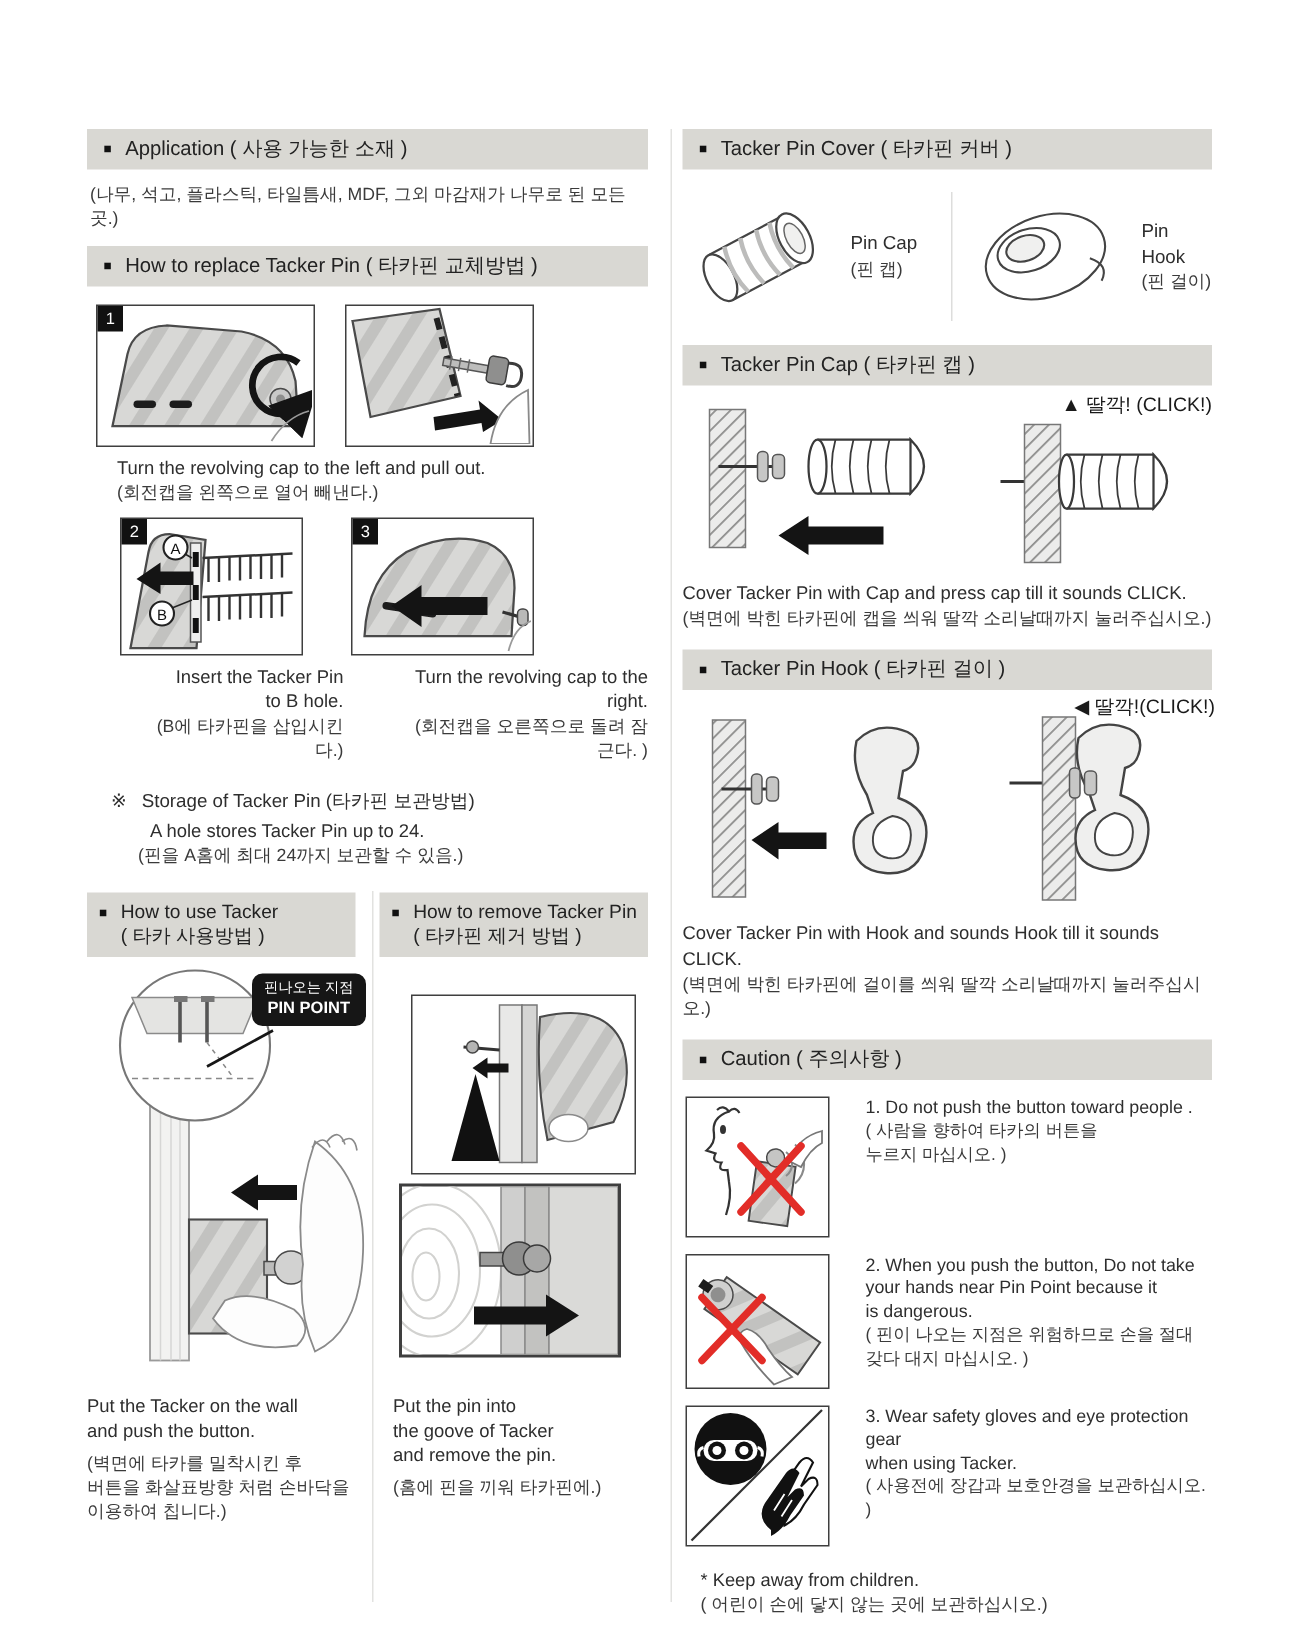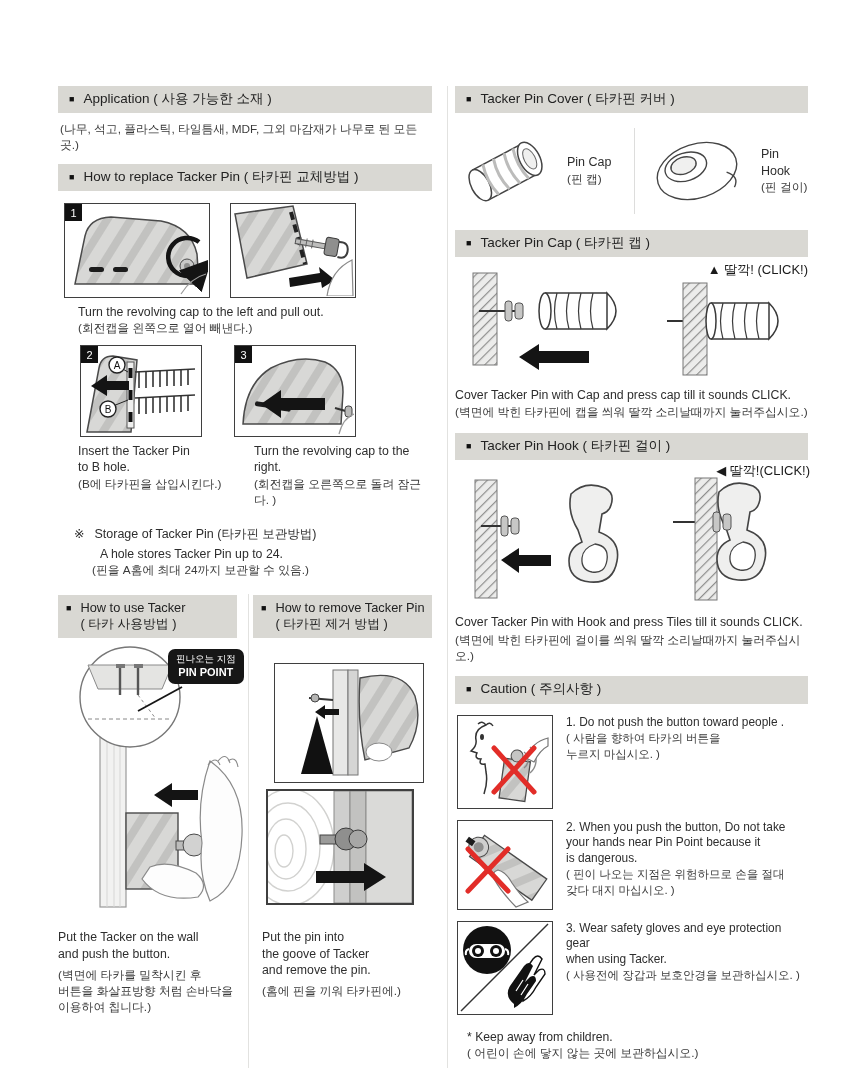--- a/index.html
+++ b/index.html
@@ -21,21 +21,21 @@
   .badge{position:absolute;top:0;left:0;width:17px;height:17px;background:#111;color:#fff;font-size:11px;display:flex;align-items:center;justify-content:center;z-index:2;}
   .step1-row{margin:12px 0 6px 6px;gap:20px;}
   .f-s1a{width:146px;height:95px;}
   .f-s1b{width:126px;height:95px;}
   .caption{margin:4px 0 6px 20px;}
   .caption .kr{margin-top:1px;}
   .step23-row{margin:8px 0 4px 22px;gap:32px;}
   .f-s2{width:122px;height:92px;}
   .f-s3{width:122px;height:92px;}
   .cap23-row{margin-left:20px;gap:26px;align-items:flex-start;}
-  .cap23-row .caption{margin:2px 0 0 0;}
+  .cap23-row .caption{margin:2px 0 0 12px;text-align:right;}
   .capw1{width:160px;}
   .capw2{width:190px;}
   .storage{margin:18px 0 0 16px;}
   .storage .s1{font-size:12.5px;color:#2e2e2e;display:flex;gap:10px;}
   .storage .s2{font-size:12.3px;margin:4px 0 0 26px;color:#2e2e2e;}
   .storage .s3{font-size:11.8px;margin:2px 0 0 18px;color:#3a3a3a;}
   .sub-h-row{margin-top:16px;gap:16px;}
   .sub{width:182px;box-sizing:border-box;font-size:12.8px;padding:5px 6px 6px 8px;}
   .figs-bottom{margin-top:5px;}
   .use-fig{position:relative;width:198px;height:272px;}
@@ -53,21 +53,21 @@
   .cover-half{display:flex;align-items:center;gap:12px;flex:1;}
   .cover-half.first{border-right:1px solid #dddddc;margin-right:10px;padding-right:16px;}
   .cover-label .en{font-size:12.5px;}
   .cover-label .kr{margin-top:1px;}
   .figs-r{position:relative;margin:6px 0 4px 0;}
   .click-label{position:absolute;font-size:13px;color:#1a1a1a;white-space:nowrap;}
   .cap-click{top:-2px;right:0px;}
   .hook-click{top:-4px;right:-2px;}
   .r-caption{margin:6px 0 12px 0;}
   .r-caption .kr{margin-top:2px;}
-  .caut-item{display:flex;margin:11px 0 0 2px;gap:13px;}
+  .caut-item{display:flex;margin:11px 0 0 2px;gap:24px;}
   .caut-frame{width:96px;flex:none;}
   .c1f{height:94px;}
   .c2f{height:90px;}
   .c3f{height:94px;}
   .caut-text .en{font-size:11.9px;line-height:1.3;}
   .caut-text .kr{font-size:11.5px;line-height:1.35;margin-top:1px;}
   .footnote{margin:14px 0 0 12px;}
   .footnote .en{font-size:12.2px;}
   .footnote .kr{font-size:11.8px;margin-top:1px;}
   svg{display:block;}
@@ -404,21 +404,21 @@
           <rect x="40" y="4" width="22" height="122" fill="url(#hatch)" stroke="#777"></rect>
           <g transform="translate(58,8)">
             <path d="M6,10 Q20,-4 40,4 Q50,9 46,21 Q44,28 37,30 L34,48 Q56,56 52,77 Q48,100 25,98 Q4,96 4,77 Q4,64 17,58 L13,46 Q2,28 6,10 Z" fill="#efefee" stroke="#444" stroke-width="1.6"></path>
             <path d="M30,60 Q44,62 42,76 Q40,90 27,88 Q16,86 17,74 Q18,64 30,60 Z" fill="#fff" stroke="#444" stroke-width="1.3"></path>
           </g>
           <rect x="58" y="38" width="7" height="20" rx="3" fill="#c7c7c6" stroke="#555"></rect>
           <rect x="68" y="40" width="8" height="16" rx="3" fill="#c7c7c6" stroke="#555"></rect>
         </svg>
       </div>
       <div class="r-caption">
-        <div class="en">Cover  Tacker Pin with Hook and press Tiles till it sounds CLICK.</div>
+        <div class="en">Cover  Tacker Pin with Hook and sounds Hook till it sounds CLICK.</div>
         <div class="kr">(벽면에 박힌 타카핀에 걸이를 씌워 딸깍 소리날때까지 눌러주십시오.)</div>
       </div>
 
       <div class="sec-h">
         <span class="bullet">■</span>
         <span>Caution ( 주의사항 )</span>
       </div>
 
       <div class="caut-item">
         <div class="frame caut-frame c1f">

